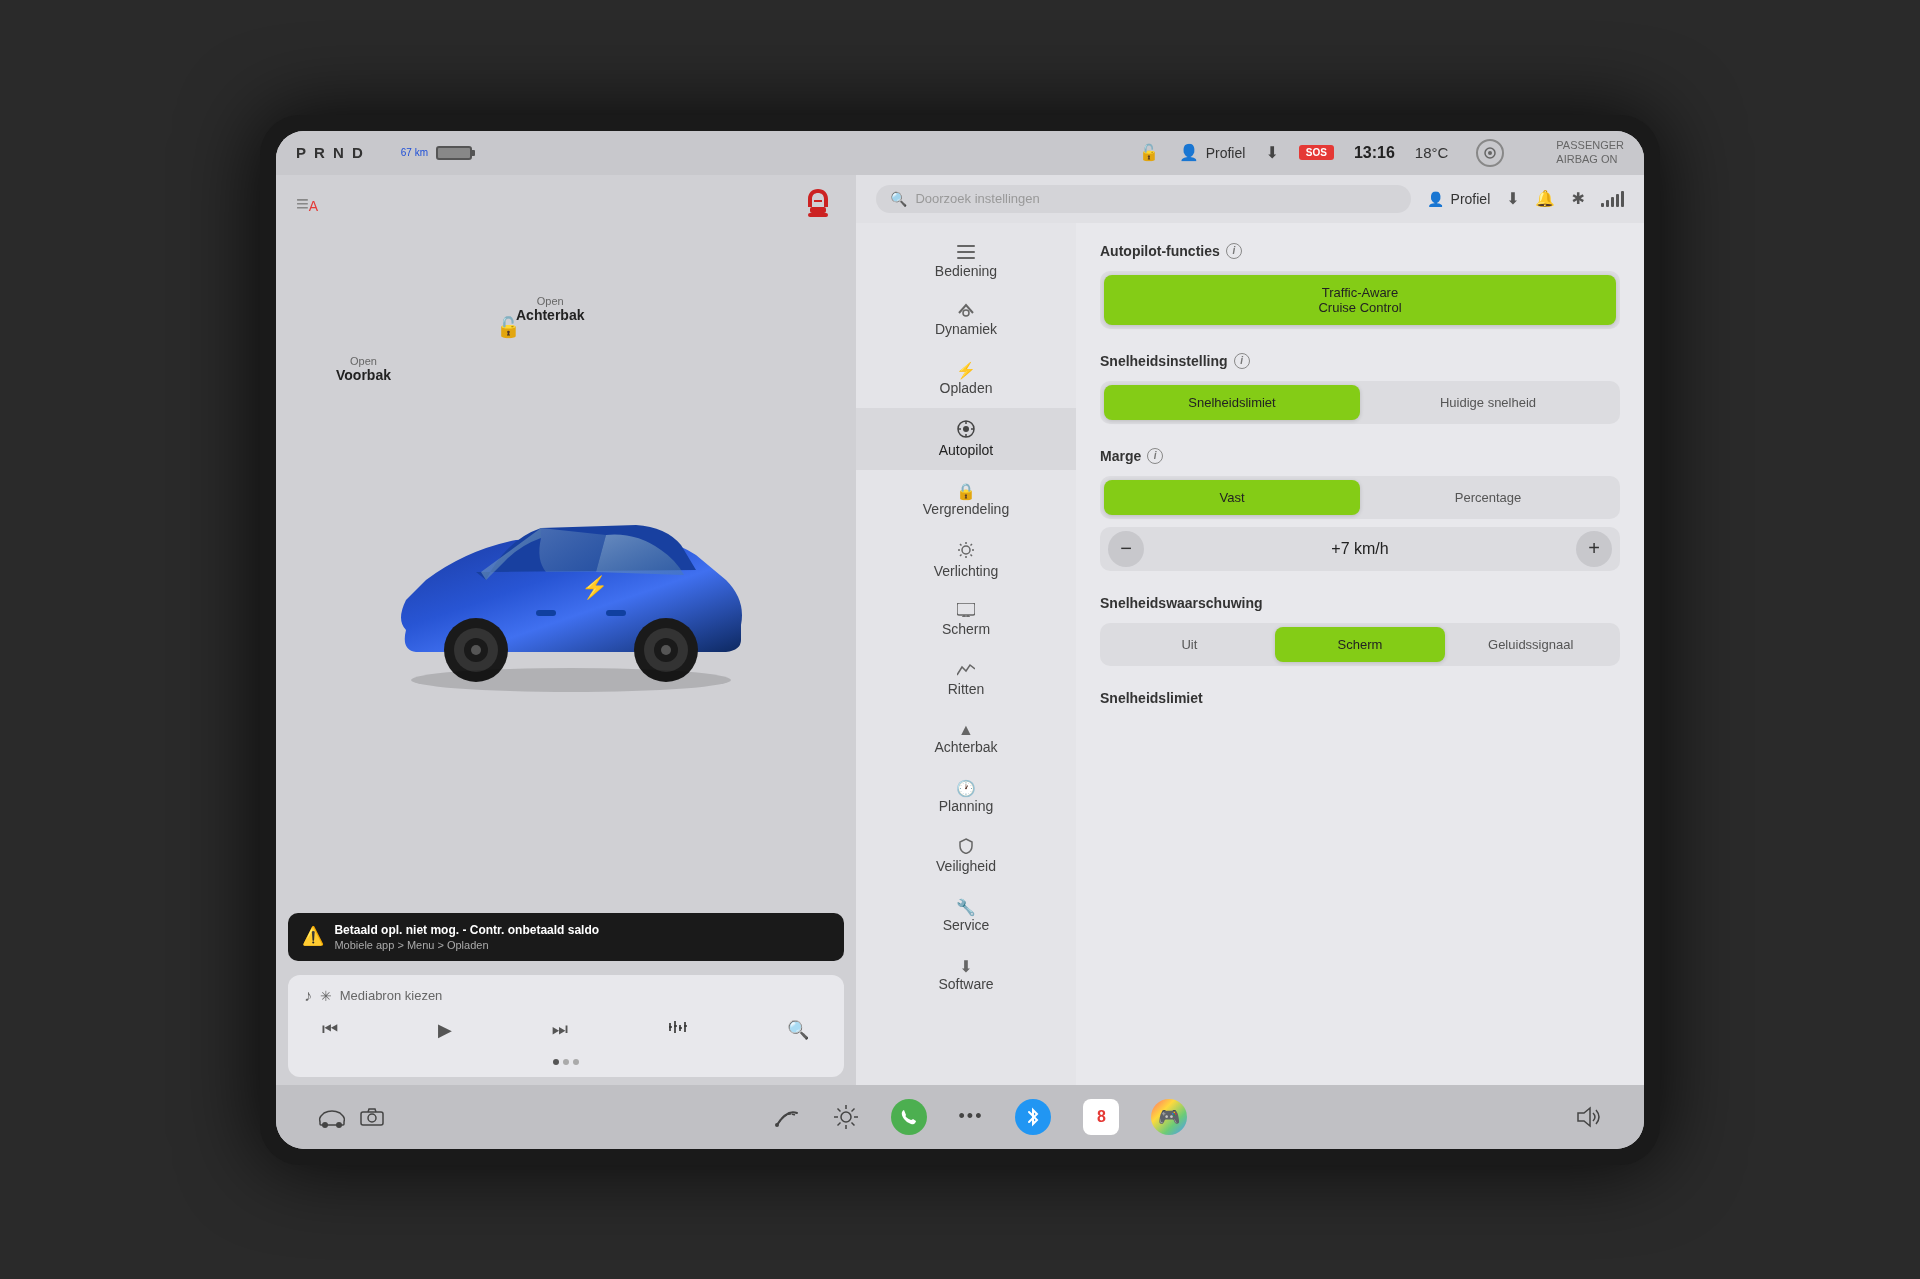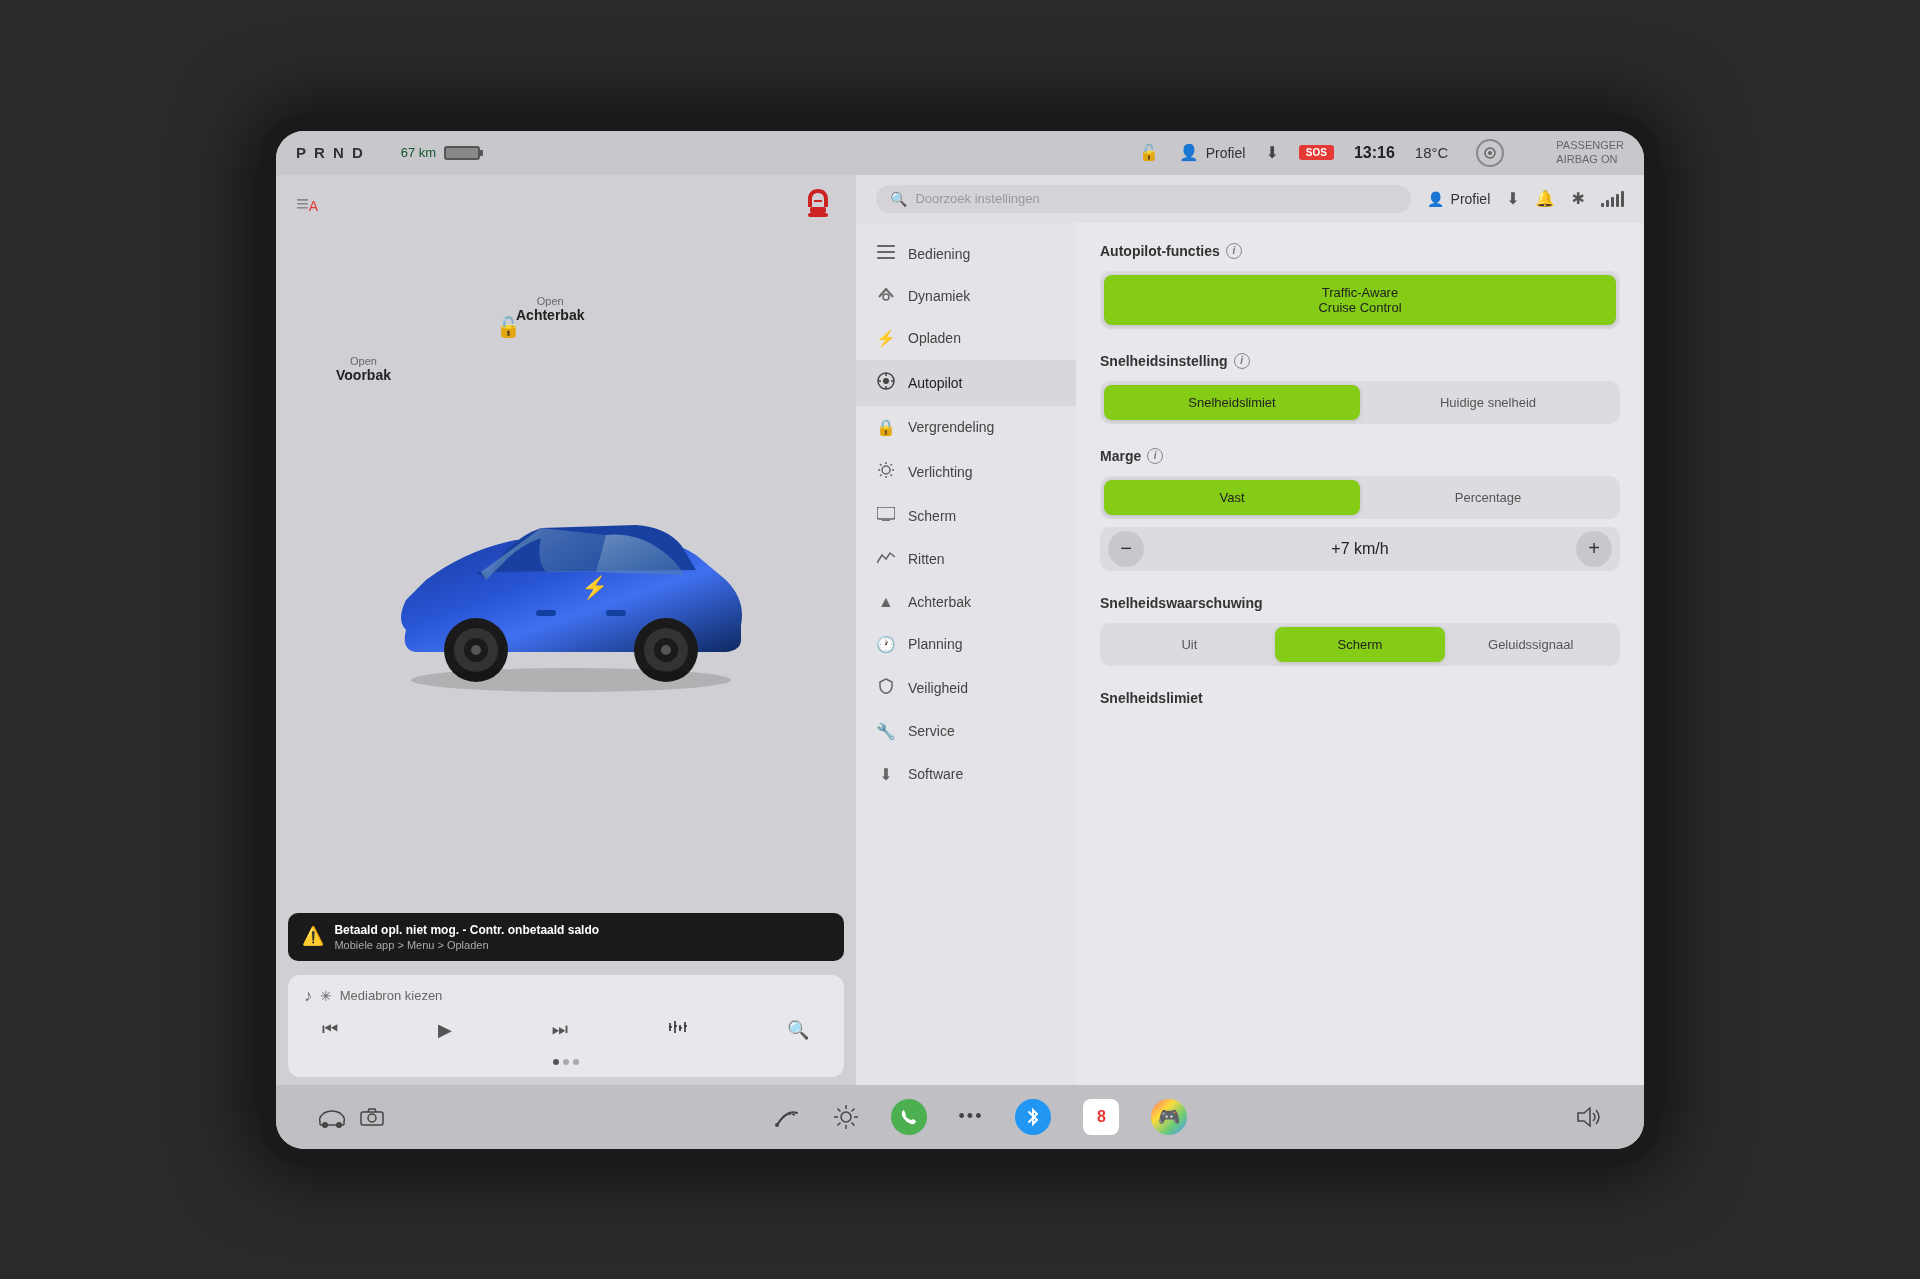--- a/index.html
+++ b/index.html
@@ -48,22 +48,22 @@
       letter-spacing: 2px;
       color: #333;
     }
     .battery-info {
       display: flex;
       align-items: center;
       gap: 8px;
       margin-left: 20px;
     }
     .battery-km {
-      font-size: 13px;
-      color: #14532d;
+      font-size: 10px;
+      color: #1d4ed8;
     }
     .battery-icon {
       width: 36px;
       height: 14px;
       border: 2px solid #555;
       border-radius: 3px;
       position: relative;
       background: #888;
     }
     .battery-icon::after {
@@ -364,26 +364,26 @@
     .settings-nav {
       width: 220px;
       padding: 10px 0;
       background: #e4e4e8;
       overflow-y: auto;
       flex-shrink: 0;
     }
     .nav-item {
       display: flex;
       align-items: center;
-      gap: 12px;
       padding: 12px 20px;
       cursor: pointer;
       font-size: 14px;
       color: #444;
       border-radius: 0;
+      flex-direction: column;
     }
     .nav-item.active {
       background: #d8d8dc;
       color: #222;
       font-weight: 500;
     }
     .nav-icon {
       font-size: 16px;
       color: #666;
       width: 20px;

